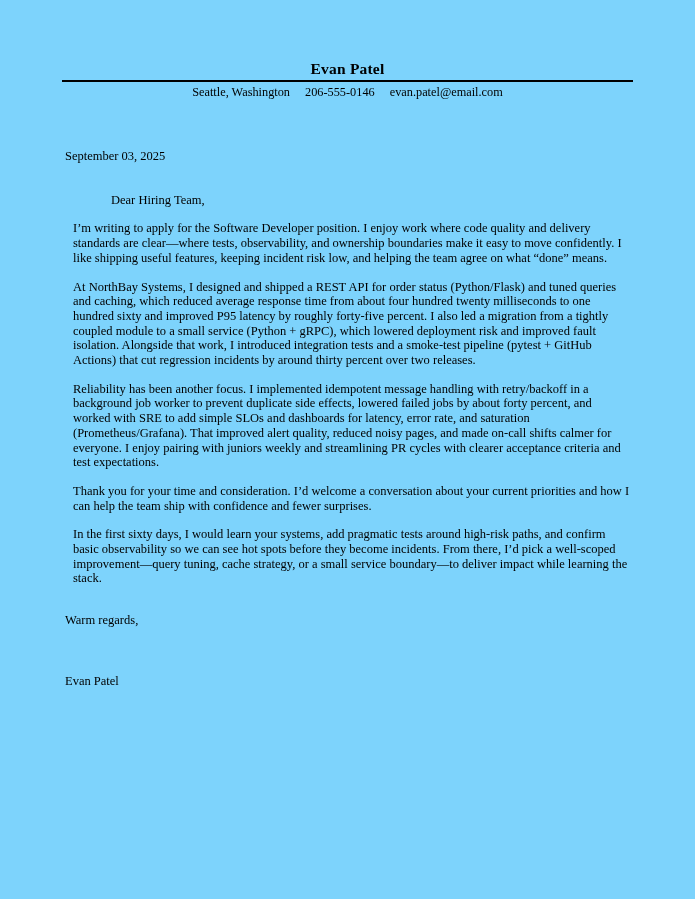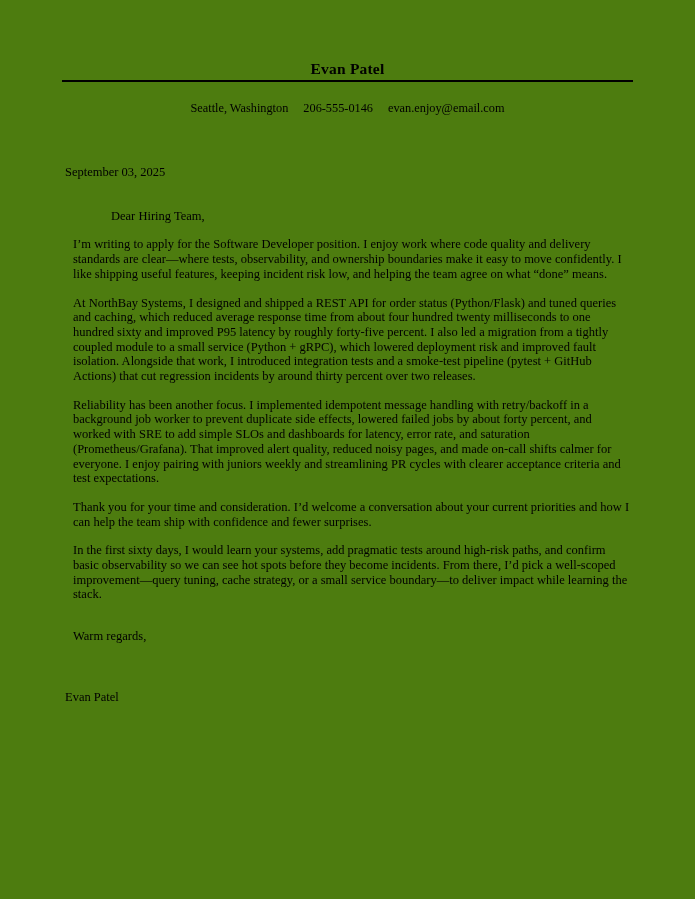--- a/index.html
+++ b/index.html
@@ -4,21 +4,21 @@
 <style>
   html, body {
     margin: 0;
     padding: 0;
     background: #ffffff;
   }
   .page {
     position: relative;
     width: 695px;
     height: 899px;
-    background: #4d7c0f;
+    background: #7dd3fc;
     color: #000000;
     font-family: "Liberation Serif", "DejaVu Serif", serif;
     box-sizing: border-box;
     padding: 60px 65px 0 65px;
     overflow: hidden;
   }
   .doc-header {
     text-align: center;
   }
   .doc-name {
@@ -31,56 +31,55 @@
     border: none;
     border-top: 2px solid #000000;
     margin: 2px -3px 0 -3px;
   }
   .contact-line {
     display: flex;
     justify-content: center;
     gap: 15px;
     font-size: 12.3px;
     line-height: 14px;
-    margin-top: 19px;
+    margin-top: 3px;
   }
   .letter-body {
     font-size: 12.5px;
     line-height: 14.7px;
   }
   .date-line {
     margin-top: 50px;
   }
   .salutation {
     margin-top: 29px;
     margin-left: 46px;
   }
   .letter-body p {
     margin: 14px 0 0 8px;
   }
   .closing {
     margin-top: 27px;
-    margin-left: 8px;
   }
   .signature {
     margin-top: 46px;
   }
 </style>
 </head>
 <body>
 
 <div class="page">
 
   <div class="doc-header">
     <div class="doc-name">Evan Patel</div>
     <hr class="header-rule">
     <div class="contact-line">
       <span>Seattle, Washington</span>
       <span>206-555-0146</span>
-      <span>evan.enjoy@email.com</span>
+      <span>evan.patel@email.com</span>
     </div>
   </div>
 
   <div class="letter-body">
     <div class="date-line">September 03, 2025</div>
     <div class="salutation">Dear Hiring Team,</div>
 
     <p>I’m writing to apply for the Software Developer position. I enjoy work where code quality and delivery standards are clear—where tests, observability, and ownership boundaries make it easy to move confidently. I like shipping useful features, keeping incident risk low, and helping the team agree on what “done” means.</p>
     <p>At NorthBay Systems, I designed and shipped a REST API for order status (Python/Flask) and tuned queries and caching, which reduced average response time from about four hundred twenty milliseconds to one hundred sixty and improved P95 latency by roughly forty-five percent. I also led a migration from a tightly coupled module to a small service (Python + gRPC), which lowered deployment risk and improved fault isolation. Alongside that work, I introduced integration tests and a smoke-test pipeline (pytest + GitHub Actions) that cut regression incidents by around thirty percent over two releases.</p>
     <p>Reliability has been another focus. I implemented idempotent message handling with retry/backoff in a background job worker to prevent duplicate side effects, lowered failed jobs by about forty percent, and worked with SRE to add simple SLOs and dashboards for latency, error rate, and saturation (Prometheus/Grafana). That improved alert quality, reduced noisy pages, and made on-call shifts calmer for everyone. I enjoy pairing with juniors weekly and streamlining PR cycles with clearer acceptance criteria and test expectations.</p>

